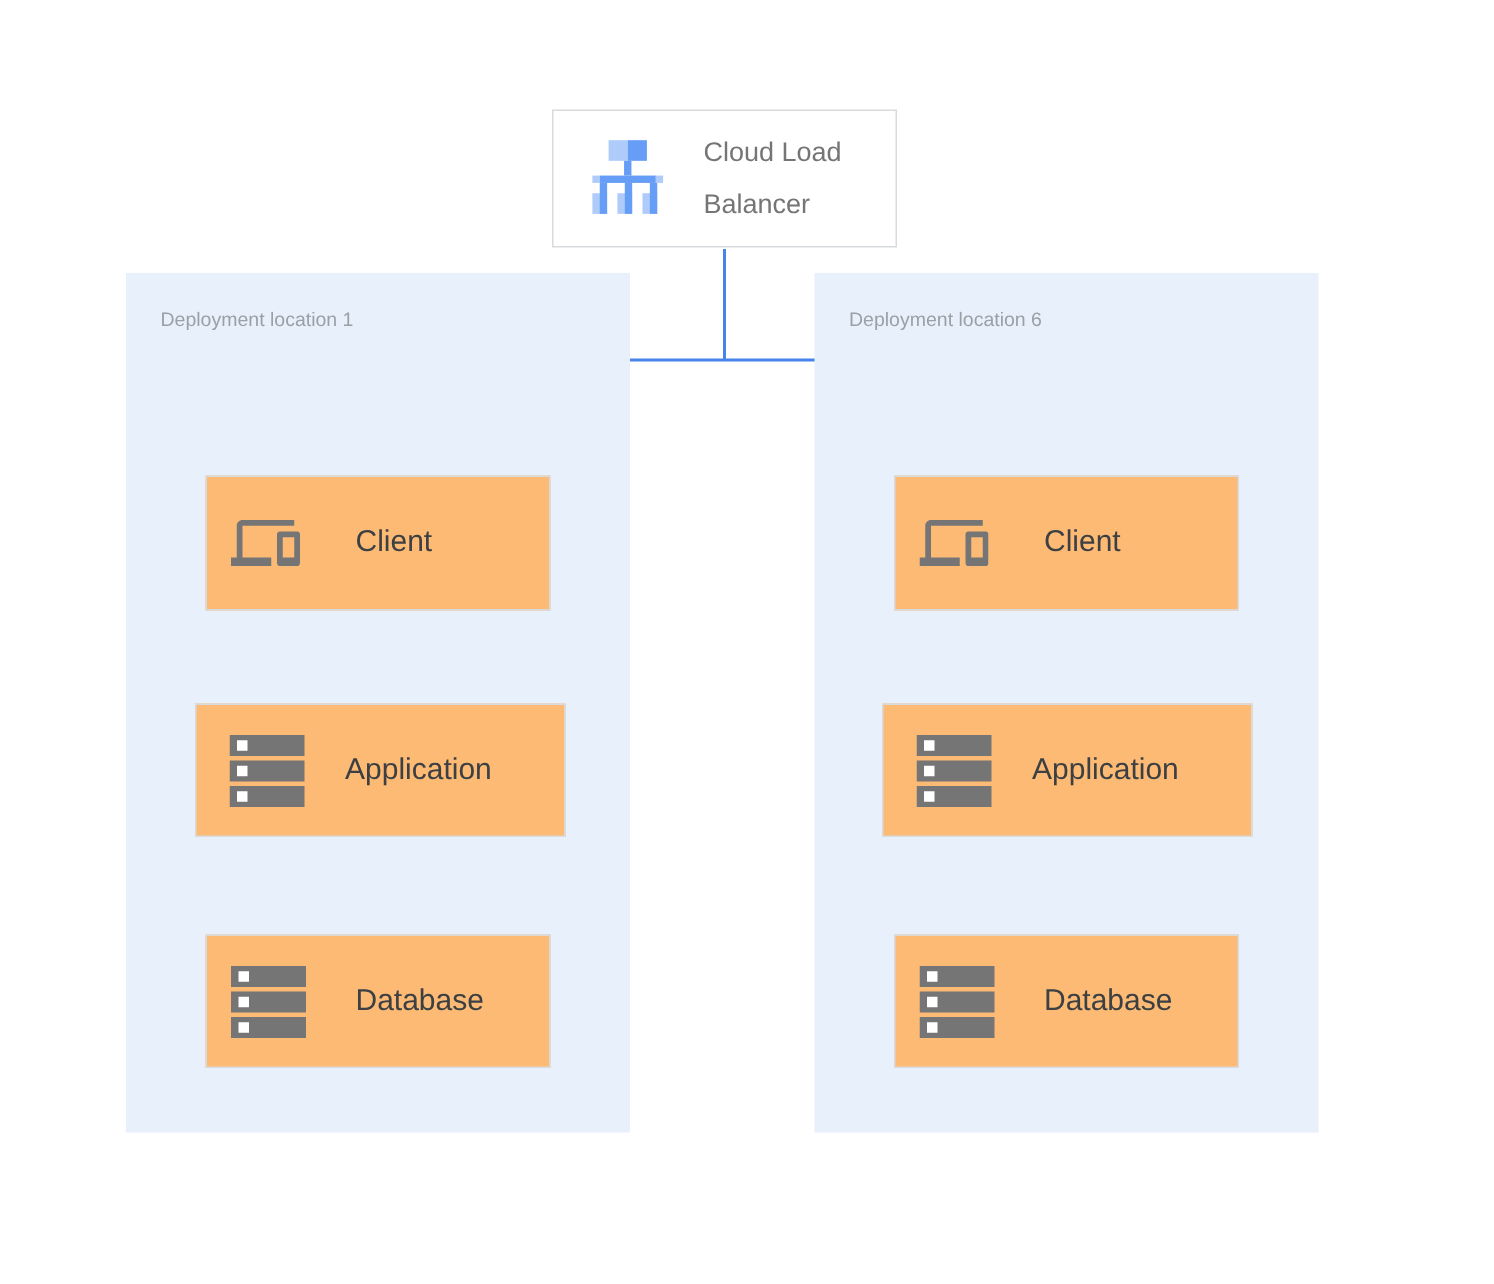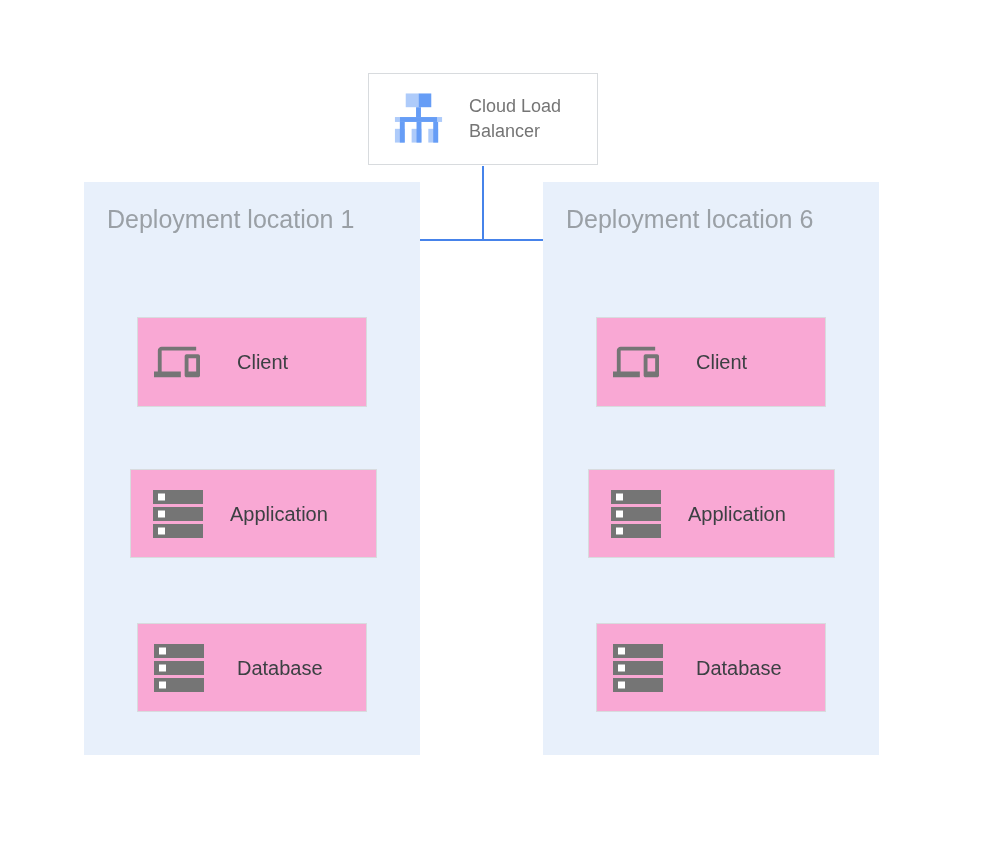--- a/index.html
+++ b/index.html
@@ -23,27 +23,27 @@
     width: 336px;
     height: 573px;
     background: #E8F0FB;
   }
   .panel-1 { left: 84px; }
   .panel-2 { left: 543px; }
   .panel-title {
     position: absolute;
     left: 23px;
     top: 23px;
-    font-size: 25px;
+    font-size: 13px;
     color: #9AA0A6;
     white-space: nowrap;
   }
   .node {
     position: absolute;
-    background: #f9a8d4;
+    background: #fdba74;
     border: 1px solid #D8DBDE;
     box-sizing: border-box;
   }
   .lb-node {
     position: absolute;
     left: 368px; top: 73px;
     width: 230px; height: 92px;
     background: #ffffff;
     border: 1px solid #D8DBDE;
     box-sizing: border-box;
@@ -78,21 +78,21 @@
     transform: translateY(-50%);
     line-height: 0;
   }
   .lb-label {
     position: absolute;
     left: 100px;
     top: 50%;
     transform: translateY(-50%);
     width: 112px;
     font-size: 18px;
-    line-height: 25px;
+    line-height: 35px;
     color: #757575;
   }
 </style>
 </head>
 <body>
 
 <div class="canvas">
 
   <svg class="connectors" width="996" height="856" viewBox="0 0 996 856" xmlns="http://www.w3.org/2000/svg">
     <g stroke="#4683EA" stroke-width="2" fill="none">

